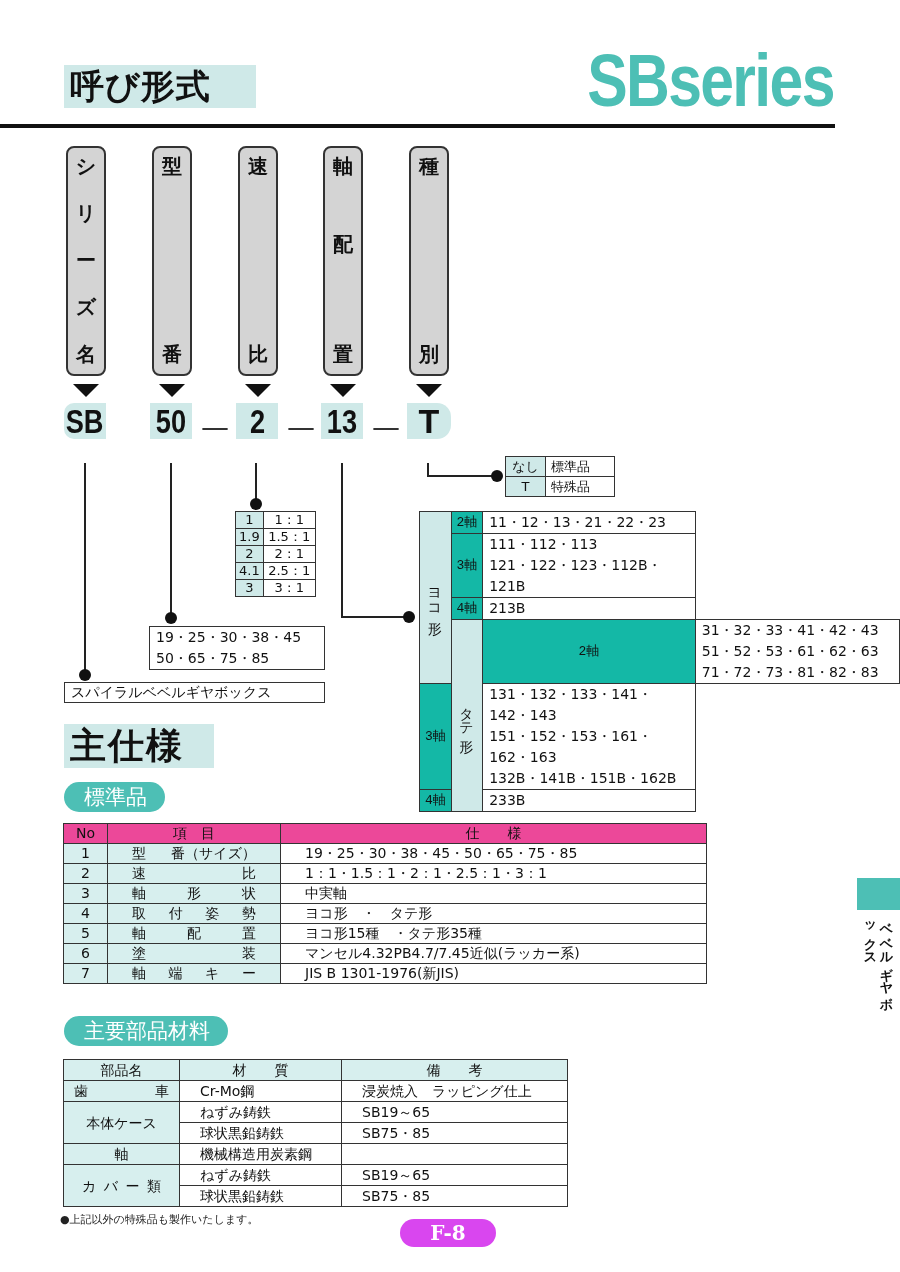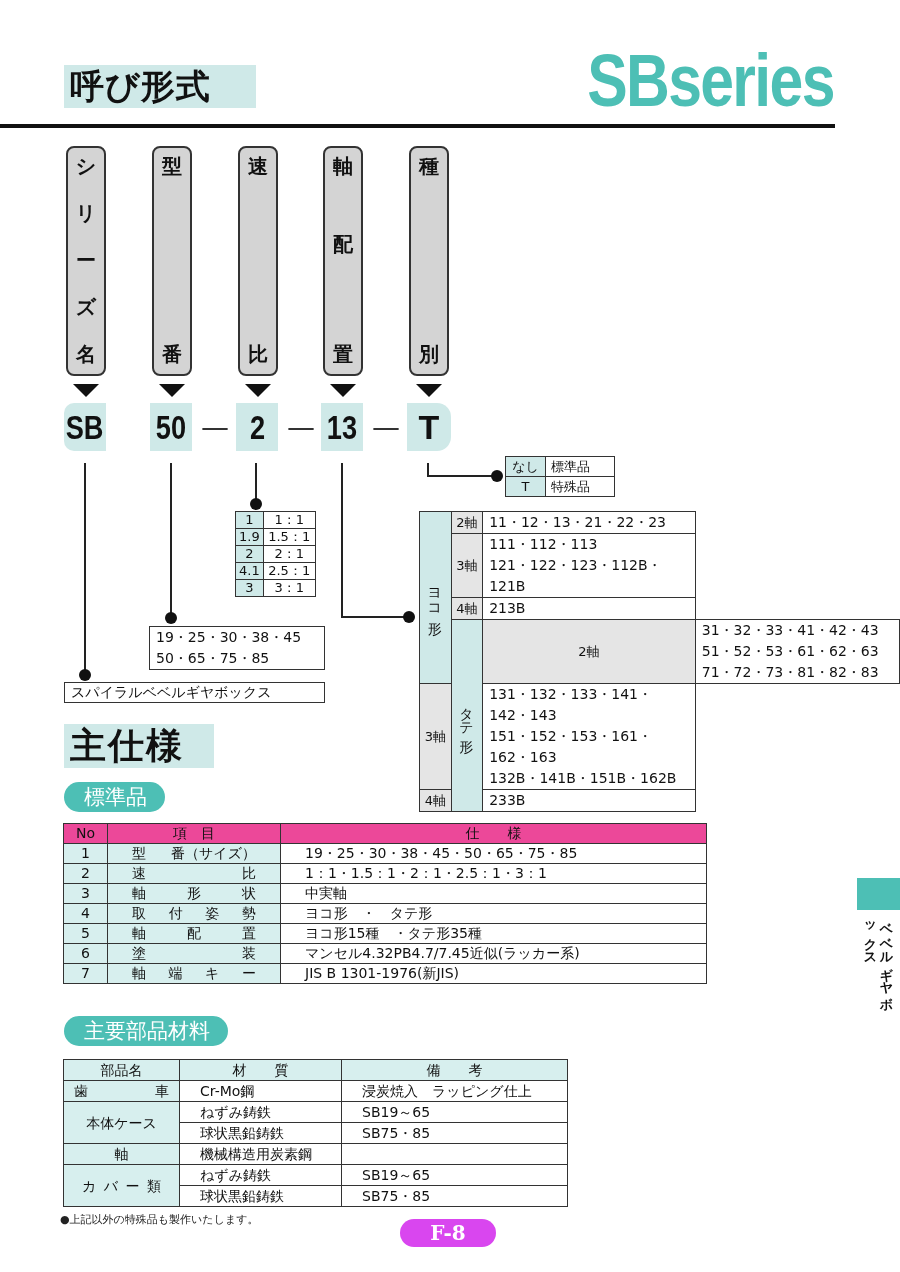--- a/index.html
+++ b/index.html
@@ -13,21 +13,21 @@
     .title-text { left: 70px; top: 64px; font-size: 34px; font-weight: bold; letter-spacing: 1px; line-height: 45px; color: #111; }
     .series-logo { right: 66px; top: 44px; font-family: "Liberation Sans", sans-serif; font-weight: bold; color: #4dbfb5; font-size: 74px; line-height: 74px; letter-spacing: -2px; transform: scaleX(0.82); transform-origin: right top; }
     .rule { left: 0; top: 124px; width: 835px; height: 4px; background: #111; }
 
     
     .pill { top: 146px; width: 40px; height: 230px; background: #d4d4d4; border: 2px solid #333; border-radius: 8px; display: flex; flex-direction: column; justify-content: space-between; align-items: center; padding: 6px 0 8px; }
     .pill span { font-size: 20px; font-weight: bold; line-height: 24px; }
     .arrow { width: 0; height: 0; border-left: 13px solid transparent; border-right: 13px solid transparent; border-top: 13px solid #111; top: 384px; }
 
     
-    .code { top: 403px; height: 48px; background: #cfe9e8; font-family: "Liberation Sans", sans-serif; font-weight: bold; font-size: 34px; display: flex; align-items: center; justify-content: center; color: #111; transform-origin: center; }
+    .code { top: 403px; height: 36px; background: #cfe9e8; font-family: "Liberation Sans", sans-serif; font-weight: bold; font-size: 34px; display: flex; align-items: center; justify-content: center; color: #111; transform-origin: center; }
     .code.sb { border-radius: 10px 0 0 10px; }
     .code.t { border-radius: 0 14px 14px 0; }
     .dash { top: 411px; font-size: 28px; color: #333; line-height: 34px; }
 
     
     .vline { width: 2px; background: #222; }
     .hline { height: 2px; background: #222; }
     .dot { width: 12px; height: 12px; border-radius: 50%; background: #111; }
 
     table { border-collapse: collapse; }
@@ -39,21 +39,21 @@
 
     .box { border: 1px solid #333; background: #fff; font-size: 14px; line-height: 21px; padding: 0 6px; }
 
     .type-table td { font-size: 13px; height: 19px; padding: 0 5px; line-height: 19px; }
     .type-table td.key { background: #cfe9e8; text-align: center; width: 40px; }
     .type-table td.val { width: 69px; }
 
     .axis-table td { font-size: 14px; padding: 0 6px; line-height: 21px; vertical-align: middle; }
     .axis-table td.grp { background: #cfe9e8; width: 28px; text-align: center; padding: 0; }
     .axis-table td.grp span { display: inline-block; writing-mode: vertical-rl; font-size: 14px; letter-spacing: 0; line-height: 16px; }
-    .axis-table td.ax { background: #e5e5e5; width: 44px; text-align: center; font-size: 13px; padding: 0; }
+    .axis-table td.ax { background: #14b8a6; width: 44px; text-align: center; font-size: 13px; padding: 0; font-family: Liberation Mono, monospace; }
     .axis-table td.codes { width: 340px; }
 
     
     .spec-title-box { left: 64px; top: 724px; width: 150px; height: 44px; background: #cfe9e8; }
     .spec-title { left: 70px; top: 722px; font-size: 36px; font-weight: bold; line-height: 48px; letter-spacing: 2px; }
     .tag { height: 30px; background: #4dbfb5; color: #ffffff; font-size: 21px; line-height: 30px; border-radius: 15px; padding: 0 18px 0 20px; }
 
     .spec-table td, .spec-table th { font-size: 14px; height: 20px; line-height: 19px; }
     .spec-table th { background: #ec4899; text-align: center; font-weight: normal; }
     .spec-table td.no { background: #d7efee; text-align: center; width: 44px; }

